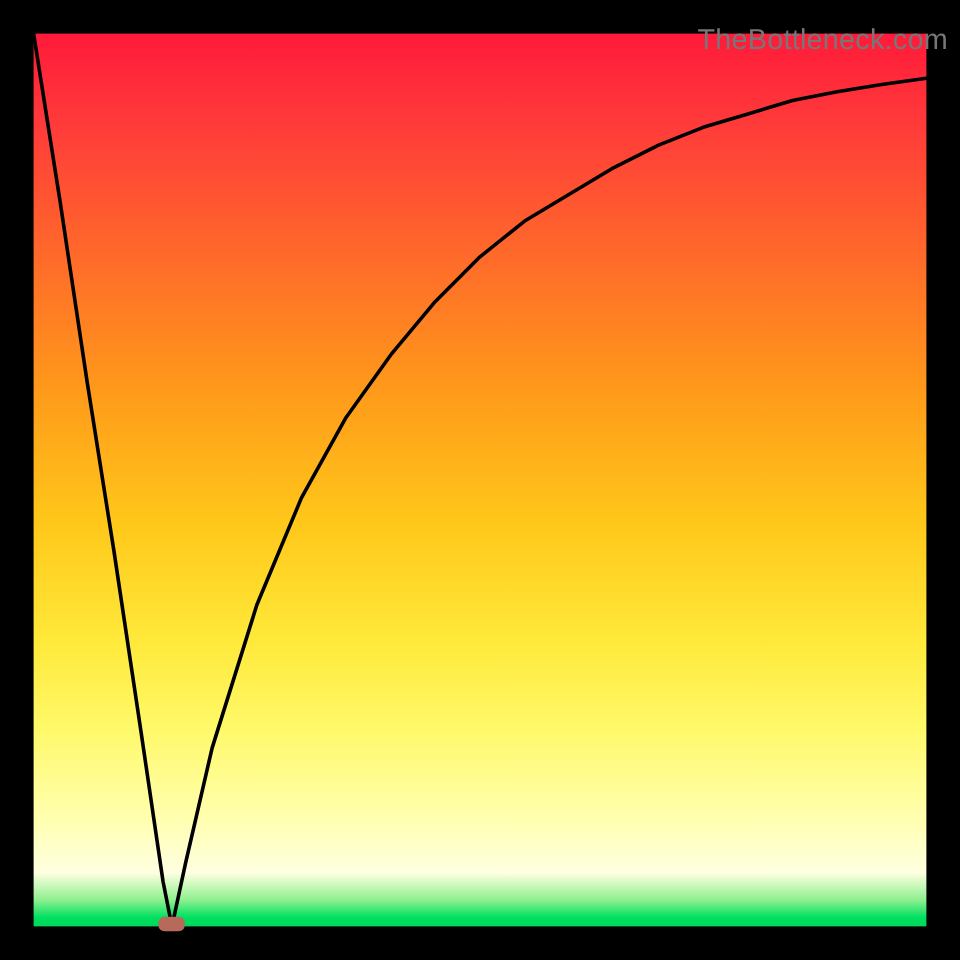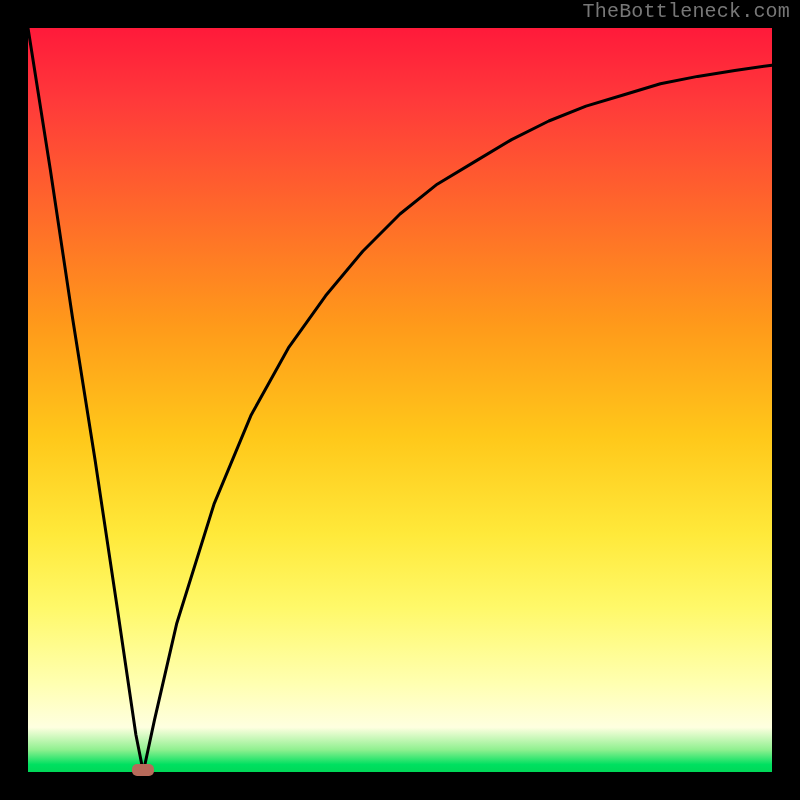--- a/index.html
+++ b/index.html
@@ -27,27 +27,27 @@
       #fff96a 78%,
       #ffffb0 88%,
       #feffe0 94%,
       #90f090 97%,
       #00e060 99%,
       #00d858 100%
     );
   }
   .watermark {
     position: absolute;
-    top: 0;
+    top: 20px;
     right: 10px;
     color: #777;
-    font-size: 20px;
+    font-size: 24px;
     font-weight: 500;
     letter-spacing: 0.2px;
-    font-family: Liberation Mono, monospace;
+    font-family: Liberation Sans, sans-serif;
   }
   svg.curve {
     position: absolute;
     left: 0;
     top: 0;
     width: 744px;
     height: 744px;
     overflow: visible;
   }
   .marker {

